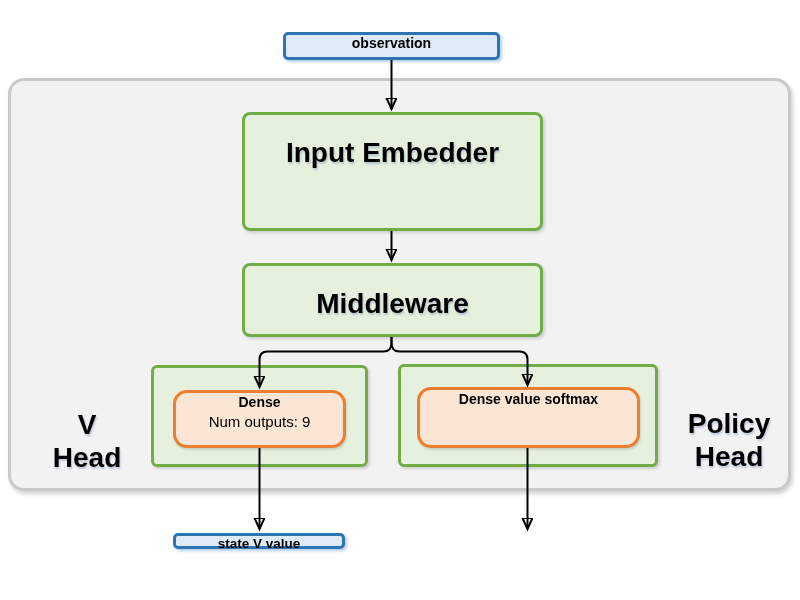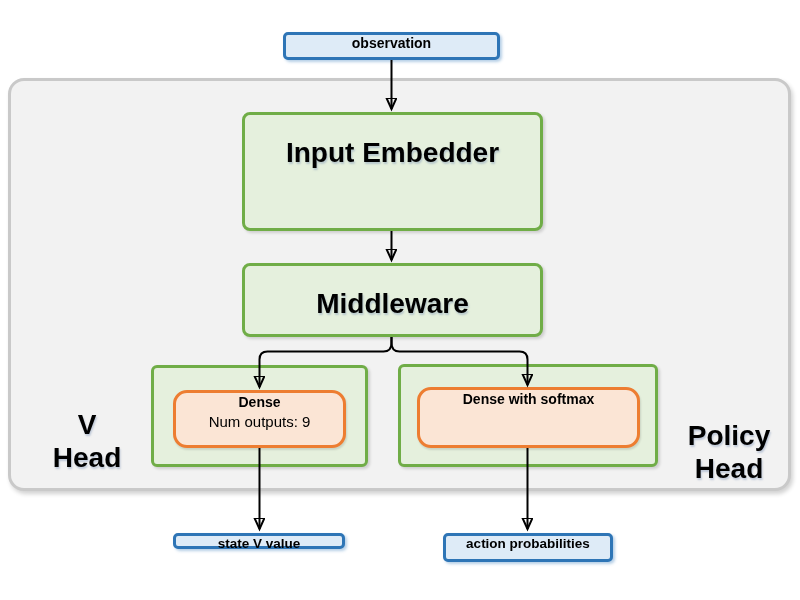--- a/index.html
+++ b/index.html
@@ -68,21 +68,21 @@
 
   .dense-title{font-weight:bold;font-size:14px;line-height:19px;}
   .dense-subtitle{font-size:15px;line-height:20px;}
 
   .side-label{
     position:absolute;display:flex;flex-direction:column;
     align-items:center;justify-content:center;text-align:center;
     line-height:33px;
   }
   #v-head-label{left:24px;top:384px;width:126px;height:70px;}
-  #policy-head-label{left:663px;top:395px;width:132px;height:70px;}
+  #policy-head-label{left:663px;top:383px;width:132px;height:70px;}
 
   #state-v-value{left:173px;top:533px;width:172px;height:16px;font-size:13.5px;}
   #action-probabilities{left:443px;top:533px;width:170px;height:29px;font-size:13.5px;}
 
   #connector-layer{
     position:absolute;left:0;top:0;width:800px;height:600px;
     pointer-events:none;
   }
   #connector-layer path{
     stroke:var(--arrow-color);stroke-width:2;fill:none;
@@ -113,35 +113,32 @@
   </div>
 
   <div id="v-head-box" class="node node-green"></div>
   <div id="v-dense" class="node node-orange">
     <span class="dense-title">Dense</span>
     <span class="dense-subtitle">Num outputs: 9</span>
   </div>
 
   <div id="policy-head-box" class="node node-green"></div>
   <div id="policy-dense" class="node node-orange">
-    <span class="dense-title">Dense with softmax</span>
+    <span class="dense-title">Dense value softmax</span>
   </div>
 
   <div id="policy-head-label" class="side-label big-label">
     <span>Policy</span>
     <span>Head</span>
   </div>
 
   <div id="state-v-value" class="node node-blue">
     <span>state V value</span>
   </div>
 
-  <div id="action-probabilities" class="node node-blue">
-    <span>action probabilities</span>
-  </div>
 
   <svg id="connector-layer" viewBox="0 0 800 600" xmlns="http://www.w3.org/2000/svg">
     <defs>
       <marker id="arrowhead" markerUnits="userSpaceOnUse" markerWidth="14" markerHeight="12" refX="11" refY="5" orient="auto">
         <path d="M0,0 L11,5 L0,10 Z" fill="#000000" stroke="none"></path>
       </marker>
     </defs>
     <path d="M391.5 60 V109" marker-end="url(#arrowhead)"></path>
     <path d="M391.5 231 V260" marker-end="url(#arrowhead)"></path>
     <path d="M391.5 337 V343 Q391.5 351.5 383.5 351.5 H267.5 Q259.5 351.5 259.5 359.5 V387" marker-end="url(#arrowhead)"></path>

